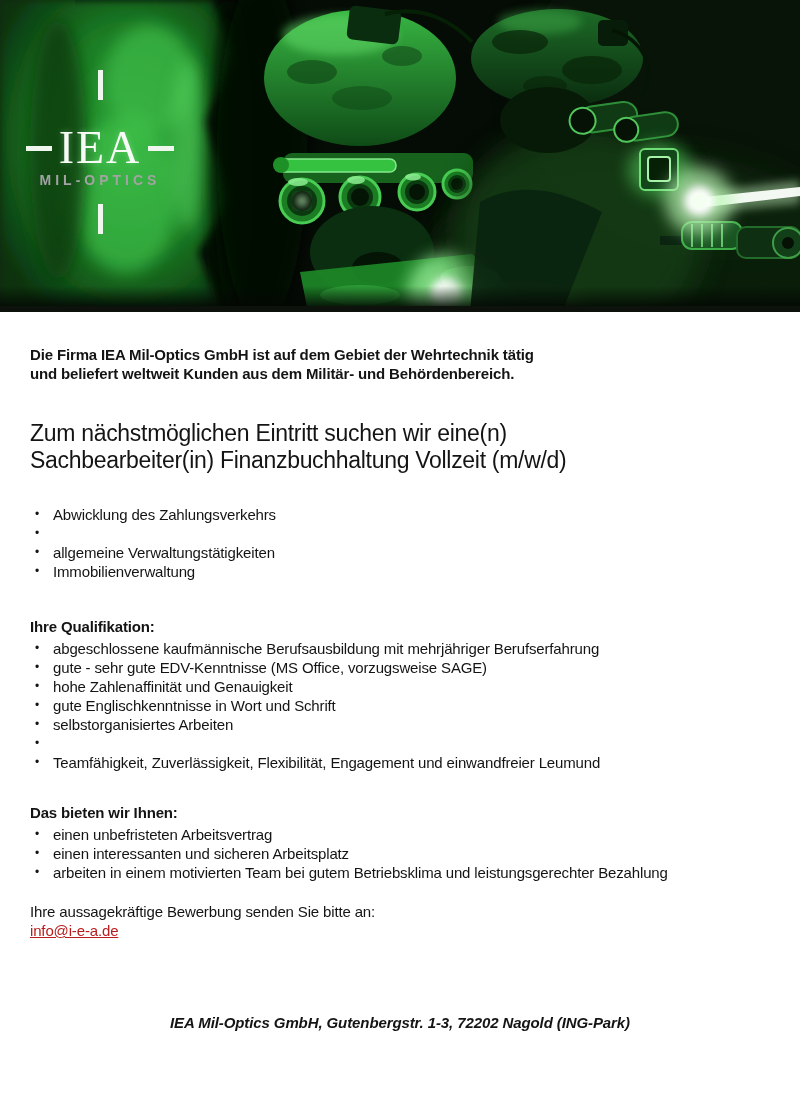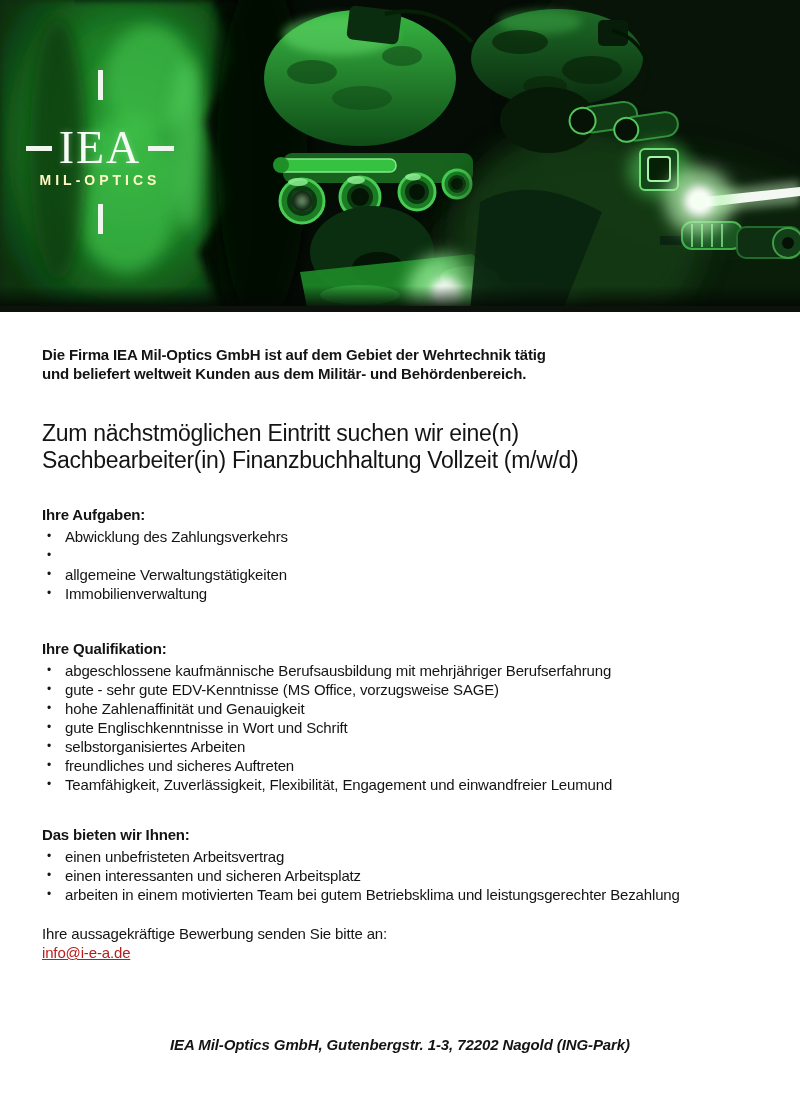--- a/index.html
+++ b/index.html
@@ -12,24 +12,24 @@
   .hero-border{position:absolute;left:0;bottom:0;width:100%;height:3px;background:#0c110c;}
 
   
   .logo{position:absolute;left:22px;top:70px;width:156px;display:flex;flex-direction:column;align-items:center;color:#f3f8f3;z-index:3;}
   .tick{width:5px;height:30px;background:#eef6ee;}
   .tick.top{margin-bottom:27px;}
   .tick.bottom{margin-top:16px;}
   .logo-row{display:flex;align-items:center;justify-content:center;gap:7px;}
   .dash{width:26px;height:5px;background:#eef6ee;}
   .logo-text{font-family:"Liberation Serif",serif;font-size:46px;line-height:42px;letter-spacing:2px;color:#f6fbf6;text-shadow:0 0 6px rgba(180,255,190,.35);}
-  .logo-sub{margin-top:3px;font-size:14px;font-weight:bold;letter-spacing:4px;color:#fef9c3;}
+  .logo-sub{margin-top:3px;font-size:14px;font-weight:bold;letter-spacing:4px;color:#a3a3a3;}
 
   
-  .content{padding:0 42px;color:#141414;letter-spacing:-0.15px;}
+  .content{padding:0 30px;color:#141414;letter-spacing:-0.15px;}
   .intro{margin:34px 0 0 0;font-size:15px;font-weight:bold;line-height:18.5px;}
   .job-title{margin:37px 0 0 0;font-size:23px;font-weight:normal;line-height:27px;letter-spacing:-0.3px;}
   .section{margin-top:31px;}
   .section.gap-lg{margin-top:36px;}
   .section h3{margin:0 0 3px 0;font-size:15px;font-weight:bold;line-height:19px;}
   .section ul{margin:0;padding:0;list-style:none;}
   .section li{display:flex;font-size:15px;line-height:19px;}
   .section .dot{flex:0 0 18px;padding-left:5px;font-size:12px;line-height:19px;}
   .application{margin-top:20px;font-size:15px;line-height:19px;}
   .application a{color:#b91c1c;text-decoration:underline;}
@@ -191,21 +191,20 @@
       <span>Die Firma IEA Mil-Optics GmbH ist auf dem Gebiet der Wehrtechnik tätig</span><br>
       <span>und beliefert weltweit Kunden aus dem Militär- und Behördenbereich.</span>
     </p>
 
     <h1 class="job-title">
       <span>Zum nächstmöglichen Eintritt suchen wir eine(n)</span><br>
       <span>Sachbearbeiter(in) Finanzbuchhaltung Vollzeit (m/w/d)</span>
     </h1>
 
     <div class="section">
-      <h3>Ihre Aufgaben:</h3>
       <ul>
           <li>
             <span class="dot">•</span>
             <span class="txt">Abwicklung des Zahlungsverkehrs</span>
           </li>
           <li>
             <span class="dot">•</span>
           </li>
           <li>
             <span class="dot">•</span>
@@ -236,21 +235,20 @@
           <li>
             <span class="dot">•</span>
             <span class="txt">gute Englischkenntnisse in Wort und Schrift</span>
           </li>
           <li>
             <span class="dot">•</span>
             <span class="txt">selbstorganisiertes Arbeiten</span>
           </li>
           <li>
             <span class="dot">•</span>
-            <span class="txt">freundliches und sicheres Auftreten</span>
           </li>
           <li>
             <span class="dot">•</span>
             <span class="txt">Teamfähigkeit, Zuverlässigkeit, Flexibilität, Engagement und einwandfreier Leumund</span>
           </li>
         </ul>
     </div>
 
     <div class="section">
       <h3>Das bieten wir Ihnen:</h3>

